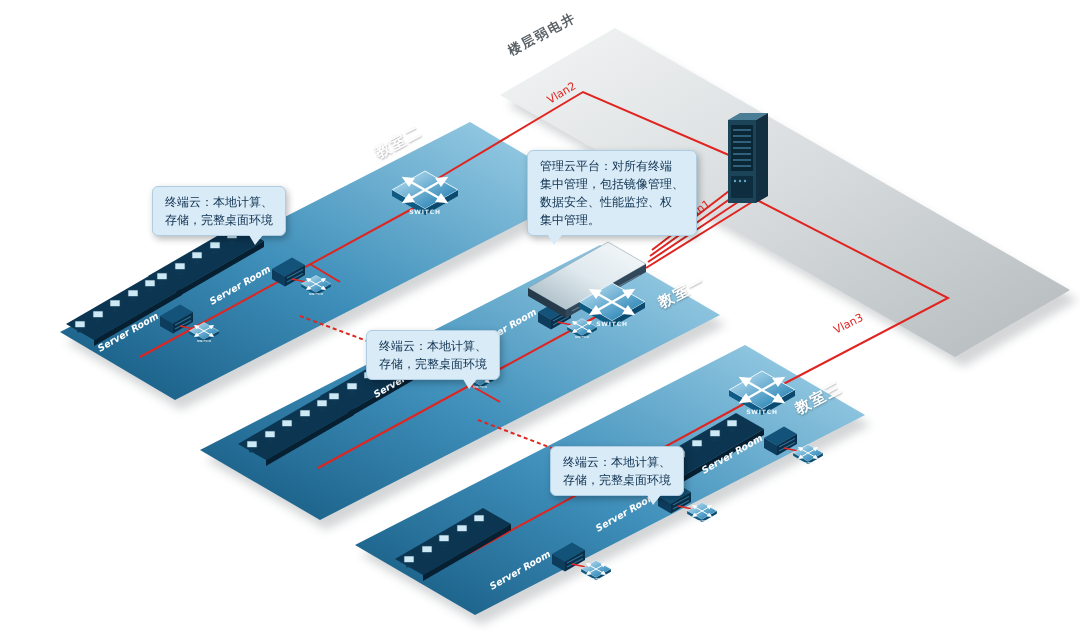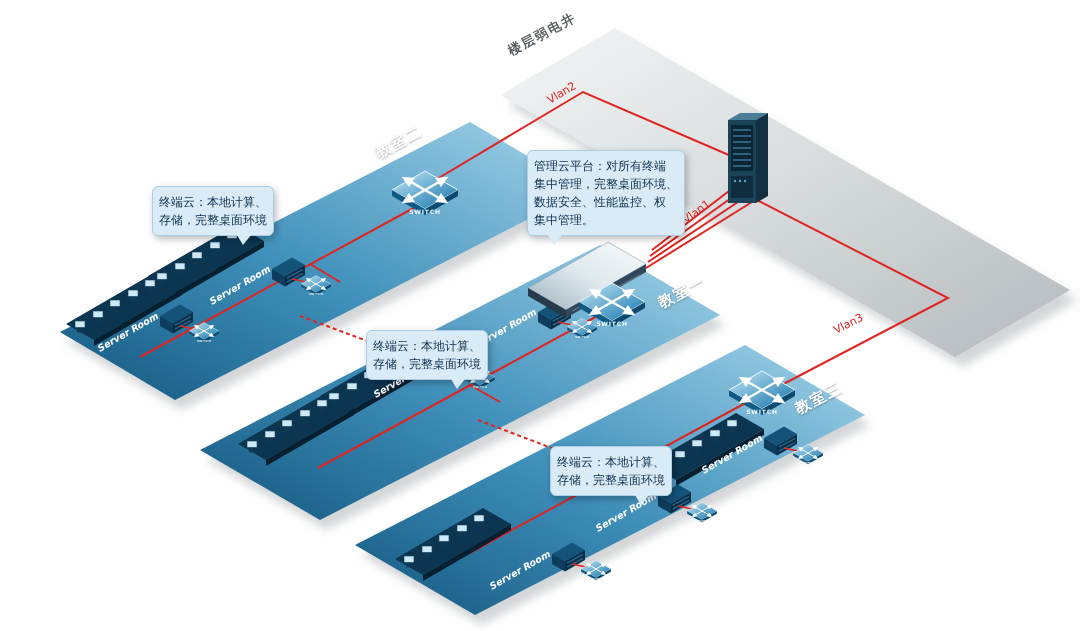--- a/index.html
+++ b/index.html
@@ -7,21 +7,21 @@
   .canvas{position:relative;width:1080px;height:631px;background:#ffffff;overflow:hidden;}
   .canvas > svg{position:absolute;left:0;top:0;}
 
   
   .iso-label{position:absolute;white-space:nowrap;transform-origin:left top;font-weight:bold;}
   .room-label{color:#ffffff;font-size:15px;transform:rotate(-28deg);text-shadow:0 1px 2px rgba(0,0,0,.35);letter-spacing:2px;}
   .shaft-label{color:#5a6166;font-size:13px;transform:rotate(-28deg);letter-spacing:2px;}
 
   
   .callout{position:absolute;width:max-content;background:#d9ebf7;border:1px solid #aecde2;
-           border-radius:6px;padding:6px 6px;font-size:12px;line-height:1.5;color:#0d2f4e;
+           border-radius:6px;padding:6px 12px;font-size:12px;line-height:1.5;color:#0d2f4e;
            box-shadow:2px 3px 7px rgba(0,0,0,.28);}
   .callout .line{white-space:nowrap;}
   .callout::after{content:"";position:absolute;bottom:-10px;left:20px;width:0;height:0;
            border-style:solid;border-width:10px 8px 0 6px;
            border-color:#d9ebf7 transparent transparent transparent;}
   .callout.tail-right::after{left:auto;right:22px;}
 
   
   text{font-family:"DejaVu Sans","Liberation Sans",sans-serif;}
   .sw-text{fill:#eaf6fc;font-size:6px;font-weight:bold;letter-spacing:.8px;}
@@ -192,21 +192,21 @@
   <div class="iso-label room-label" style="left:655px;top:296px;">教室一</div>
   <div class="iso-label room-label" style="left:792px;top:402px;">教室三</div>
 
   <div class="callout tail-right" style="left:152px;top:186px;">
     <div class="line">终端云：本地计算、</div>
     <div class="line">存储，完整桌面环境</div>
   </div>
 
   <div class="callout" style="left:527px;top:150px;">
     <div class="line">管理云平台：对所有终端</div>
-    <div class="line">集中管理，完整桌面环境、</div>
+    <div class="line">集中管理，包括镜像管理、</div>
     <div class="line">数据安全、性能监控、权</div>
     <div class="line">集中管理。</div>
   </div>
 
   <div class="callout tail-right" style="left:366px;top:330px;">
     <div class="line">终端云：本地计算、</div>
     <div class="line">存储，完整桌面环境</div>
   </div>
 
   <div class="callout tail-right" style="left:550px;top:446px;">

